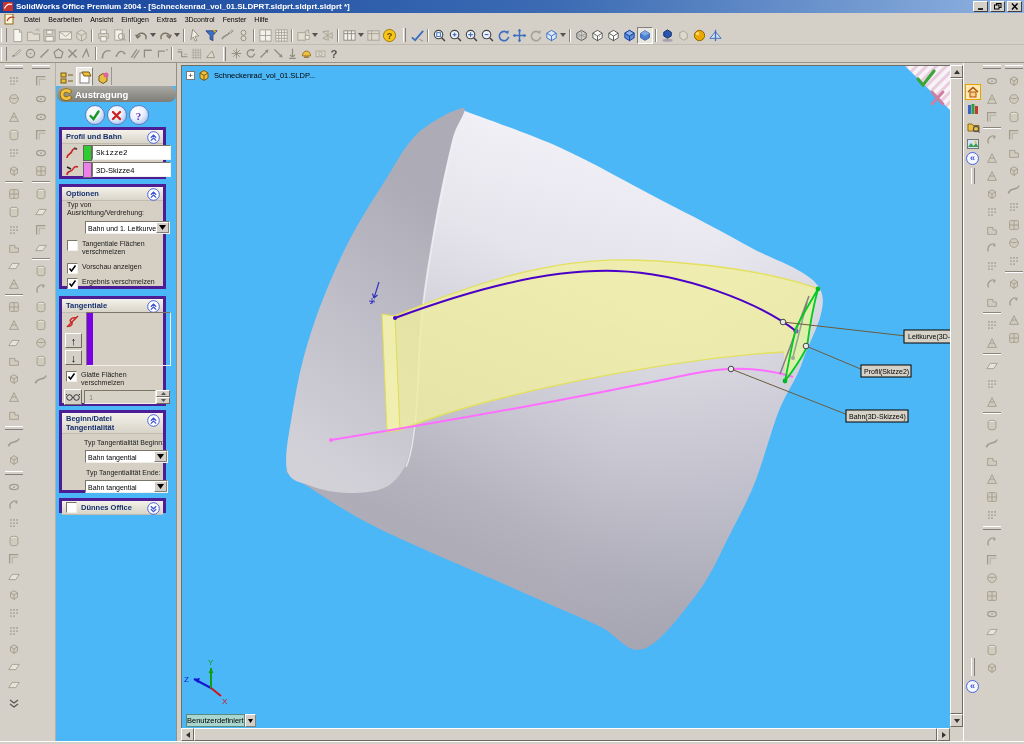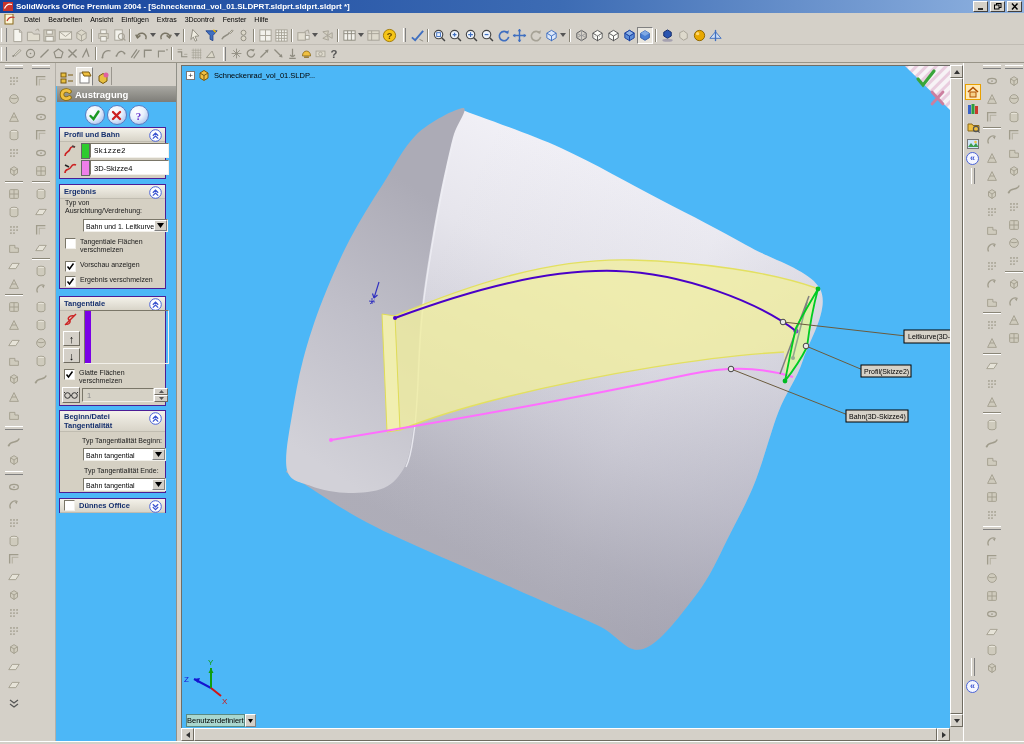--- a/index.html
+++ b/index.html
@@ -40,27 +40,27 @@
   .vgrip{height:4px;width:18px;margin:2px 0 3px 0;border-top:1px solid #fff;border-bottom:1px solid #808080;}
   .vcol{display:flex;flex-direction:column;align-items:center;}
 
   
   .pm{left:56px;top:63px;width:121px;height:678px;background:var(--vpblue,#4CB7F7);}
   .pmtabs{position:absolute;left:0;top:0;width:121px;height:23px;background:#D4D0C8;}
   .pmtab{position:absolute;top:6px;width:17px;height:17px;display:flex;align-items:center;justify-content:center;}
   .pmtab.active{top:4px;height:19px;background:#ece9e2;border:1px solid;border-color:#fff #808080 #ece9e2 #fff;}
   .pmheader{position:absolute;left:1px;top:23px;width:119px;height:16px;
      background:linear-gradient(#a9a8a2,#7e7d78);color:#fff;font-weight:bold;font-size:9.5px;
-     display:flex;align-items:center;white-space:nowrap;overflow:hidden;}
+     display:flex;align-items:center;white-space:nowrap;overflow:hidden;border-radius:7px;}
   .pmheader .sweepicon{margin:0 3px 0 2px;}
   .pmbtns{position:absolute;left:0;top:40px;width:121px;height:24px;display:flex;align-items:center;justify-content:center;gap:2px;}
   .pmbtn{width:20px;height:20px;border-radius:50%;border:1px solid #5c7cc0;
      background:radial-gradient(circle at 35% 30%,#ffffff 0%,#e8f1fd 45%,#b9cdf0 75%,#8fabdd 100%);
      display:flex;align-items:center;justify-content:center;}
-  .group{position:absolute;left:3px;width:107px;background:#D5D0C3;border:1px solid #4c1d95;}
+  .group{position:absolute;left:3px;width:107px;background:#D5D0C3;border:3px solid #4c1d95;}
   .ghead{height:14px;background:linear-gradient(#f4f2ea,#d8d4c8);border-bottom:1px solid #c0bcb0;
      display:flex;align-items:center;padding-left:4px;font-weight:bold;color:#16306e;font-size:7.5px;position:relative;}
   .ghead2{height:21px;background:linear-gradient(#f4f2ea,#d8d4c8);border-bottom:1px solid #c0bcb0;
      padding:2px 0 0 4px;font-weight:bold;color:#16306e;font-size:7.5px;line-height:8.5px;position:relative;}
   .chev{position:absolute;right:3px;top:1px;}
   .glabel{color:#1a1a1a;font-size:7px;line-height:8px;white-space:nowrap;}
   .textbox{background:#fff;border:1px solid;border-color:#7a7668 #f2f0ea #f2f0ea #7a7668;font-size:7.5px;
      padding:3px 0 0 3px;white-space:nowrap;overflow:hidden;height:15px;}
   .swatch{border:1px solid #666;}
   .combo{background:#fff;border:1px solid;border-color:#7a7668 #f2f0ea #f2f0ea #7a7668;position:relative;
@@ -1003,21 +1003,21 @@
           </svg>
       </div>
       <div class="swatch" style="position:absolute;left:21px;top:32px;width:9px;height:16px;background:#EE7EEA;"></div>
       <div class="textbox" style="position:absolute;left:30px;top:32px;width:79px;">
         <span>3D-Skizze4</span>
       </div>
     </div>
 
     <div class="group" style="top:121px;height:105px;">
       <div class="ghead">
-        <span>Ergebnis</span>
+        <span>Optionen</span>
         <span class="chev">
           <svg width="13" height="13" viewBox="0 0 13 13">
               <circle cx="6.5" cy="6.5" r="5.8" fill="#fff" stroke="#4a63d8"></circle>
               <path d="M3.8 6.8L6.5 4.2 9.2 6.8M3.8 9.6L6.5 7 9.2 9.6" fill="none" stroke="#3a53d0" stroke-width="1.2"></path>
             </svg>
         </span>
       </div>
       <div class="glabel" style="position:absolute;left:5px;top:14px;">
         <div>Typ von</div>
         <div>Ausrichtung/Verdrehung:</div>

